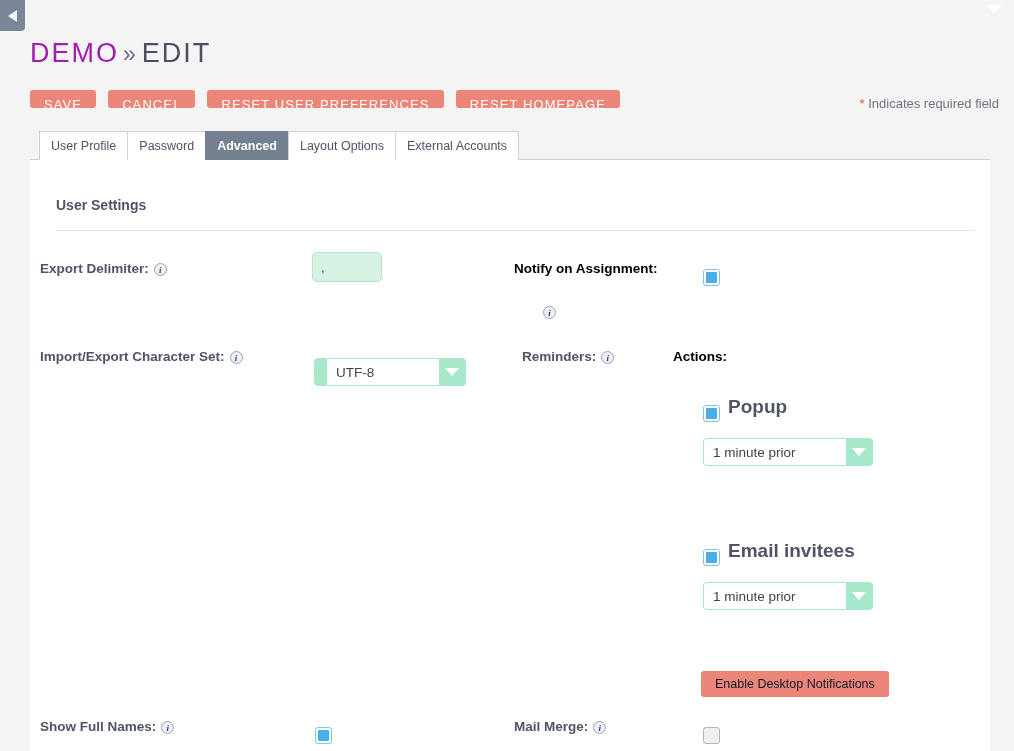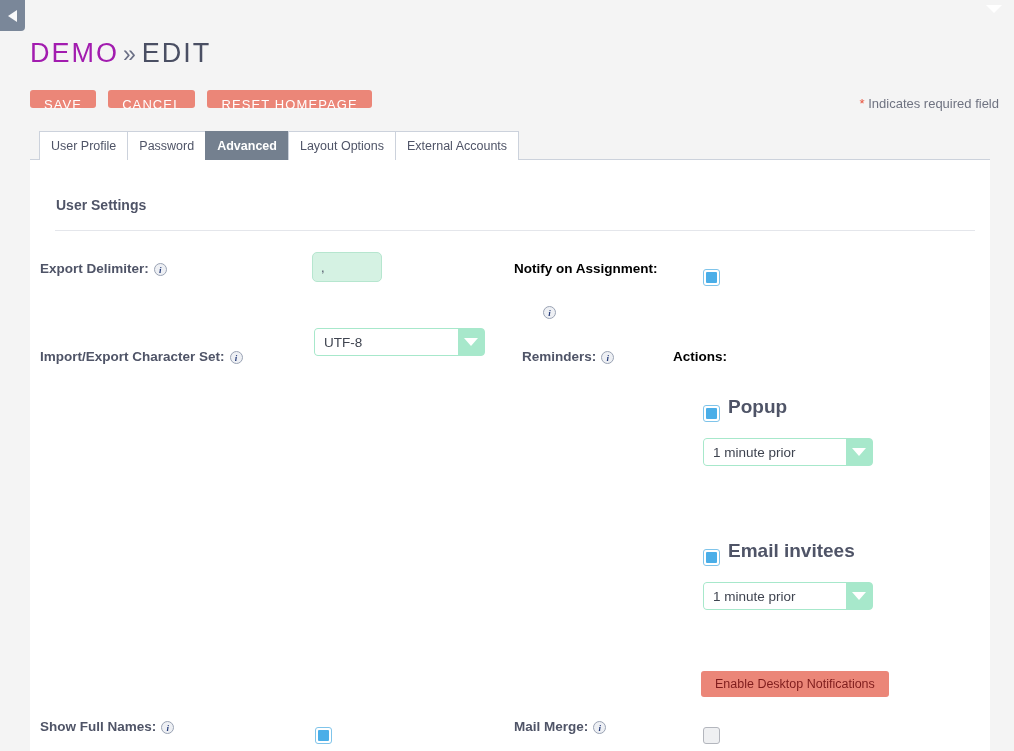--- a/index.html
+++ b/index.html
@@ -279,21 +279,21 @@
     position: absolute;
     font-size: 19px;
     font-weight: bold;
     color: #4f5467;
     white-space: nowrap;
   }
 
   #enable-notif-btn {
     position: absolute;
     background: #eb8678;
-    color: #7f1d1d;
+    color: #0f172a;
     border: none;
     border-radius: 3px;
     font-size: 12.5px;
     padding: 0 14px;
     height: 26px;
     cursor: pointer;
     font-family: "Liberation Sans", sans-serif;
     white-space: nowrap;
   }
 </style>
@@ -306,20 +306,21 @@
 
 <div id="top-chevron"></div>
 
 <div id="page-title">
   <span class="crumb-demo">DEMO</span><span class="crumb-sep">»</span><span class="crumb-edit">EDIT</span>
 </div>
 
 <div id="action-bar">
   <button class="btn-coral">SAVE</button>
   <button class="btn-coral">CANCEL</button>
+  <button class="btn-coral">RESET USER PREFERENCES</button>
   <button class="btn-coral">RESET HOMEPAGE</button>
 </div>
 
 <div id="required-note">
   <span class="star">*</span>
   <span>Indicates required field</span>
 </div>
 
 <div id="tab-strip">
   <div class="tab">User Profile</div>
@@ -343,21 +344,21 @@
     <span>Notify on Assignment:</span>
   </div>
   <div class="cbox checked" style="left:673px; top:109px;">
     <div class="fill"></div>
   </div>
   <span class="info-icon standalone" style="position:absolute; left:513px; top:146px;">i</span>
 
   <div class="field-label" style="left:10px; top:189px;">
     <span>Import/Export Character Set:</span><span class="info-icon">i</span>
   </div>
-  <div class="mint-select" style="left:284px; top:168px; width:171px;">
+  <div class="mint-select" style="left:284px; top:198px; width:152px;padding-left:12px;">
     <div class="sel-value">UTF-8</div>
     <div class="sel-arrow">
         <i></i>
       </div>
   </div>
 
   <div class="field-label" style="left:473px; top:189px;padding-left:19px;">
     <span>Reminders:</span><span class="info-icon">i</span>
   </div>
   <div class="plain-label" style="left:643px; top:189px;">Actions:</div>

